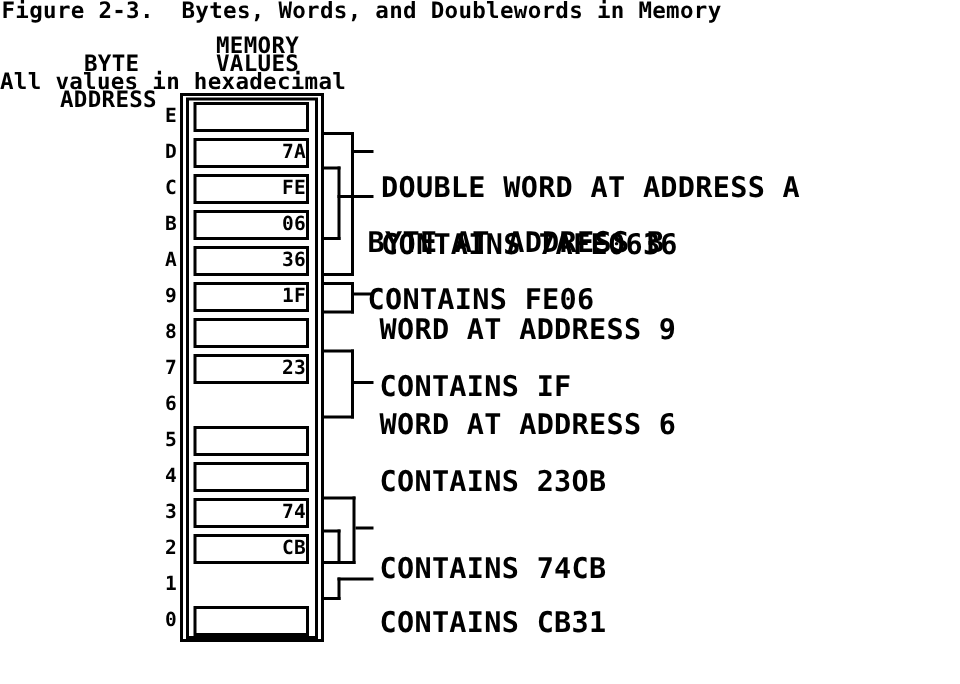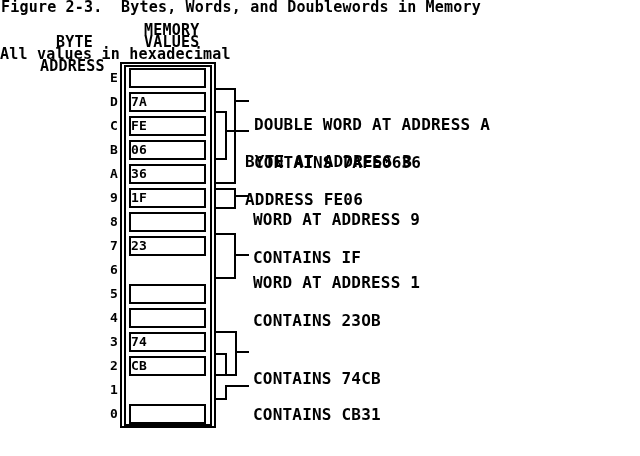--- a/index.html
+++ b/index.html
@@ -1,29 +1,29 @@
 <!DOCTYPE html>
 <html><head>
 <meta charset="utf-8">
 <style>
   html,body{margin:0;padding:0;}
   body{
     width:640px;height:456px;background:#ffffff;position:relative;overflow:hidden;
     font-family:"DejaVu Sans Mono", monospace;font-weight:bold;color:#000;
   }
   .t{position:absolute;font-size:15px;line-height:12px;white-space:pre;letter-spacing:0.2px;}
-  .ann{position:absolute;font-size:16px;line-height:12.5px;white-space:pre;letter-spacing:0.2px;}
+  .ann{position:absolute;font-size:19px;line-height:12.5px;white-space:pre;letter-spacing:0.2px;}
   .ln{position:absolute;background:#000;}
   .obox,.ibox{position:absolute;border:2px solid #000;box-sizing:border-box;background:transparent;}
   .obox{left:120px;top:62px;width:96px;height:366px;}
   .ibox{left:124px;top:65px;width:88px;height:361px;}
   .mcell{position:absolute;left:100px;width:116px;height:20px;}
   .addr{position:absolute;left:0;top:0;width:18px;height:20px;font-size:13px;line-height:19px;text-align:right;letter-spacing:0.2px;}
   .cbox{position:absolute;left:29px;top:0;width:77px;height:20px;border:2px solid #000;box-sizing:border-box;background:#fff;}
-  .val{font-style:normal;display:block;font-size:13px;line-height:16px;text-align:left;letter-spacing:0.2px;}
+  .val{font-style:normal;display:block;font-size:13px;line-height:16px;text-align:right;letter-spacing:0.2px;}
 </style>
 </head>
 <body>
 
 <div class="t" style="left:1px;top:1px;">Figure 2-3.  Bytes, Words, and Doublewords in Memory</div>
 <div class="t" style="left:144px;top:24px;">MEMORY</div>
 <div class="t" style="left:56px;top:36px;">BYTE</div>
 <div class="t" style="left:144px;top:36px;">VALUES</div>
 <div class="t" style="left:0px;top:48px;">All values in hexadecimal</div>
 <div class="t" style="left:40px;top:60px;">ADDRESS</div>
@@ -158,28 +158,28 @@
   <div class="ln" style="left:225px;top:385px;width:2px;height:15px;"></div>
   <div class="ln" style="left:216px;top:398px;width:11px;height:2px;"></div>
 </div>
 
 <div class="ann" style="left:254px;top:94px;">
   <div>DOUBLE WORD AT ADDRESS A</div>
   <div>CONTAINS 7AFE0636</div>
 </div>
 <div class="ann" style="left:245px;top:131px;">
   <div>BYTE AT ADDRESS B</div>
-  <div>ADDRESS FE06</div>
+  <div>CONTAINS FE06</div>
 </div>
 <div class="ann" style="left:253px;top:189px;">
   <div>WORD AT ADDRESS 9</div>
   <div>CONTAINS IF</div>
 </div>
 <div class="ann" style="left:253px;top:252px;">
-  <div>WORD AT ADDRESS 1</div>
+  <div>WORD AT ADDRESS 6</div>
   <div>CONTAINS 23OB</div>
 </div>
 <div class="ann" style="left:253px;top:348px;">
   <div>CONTAINS 74CB</div>
 </div>
 <div class="ann" style="left:253px;top:384px;">
   <div>CONTAINS CB31</div>
 </div>
 
 </body></html>

